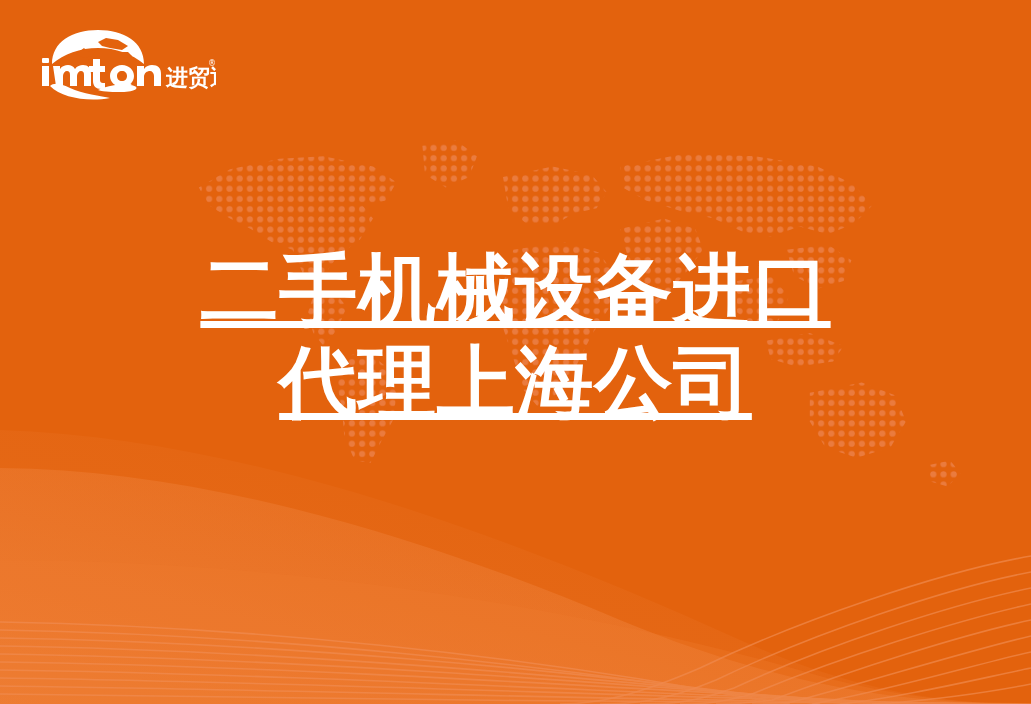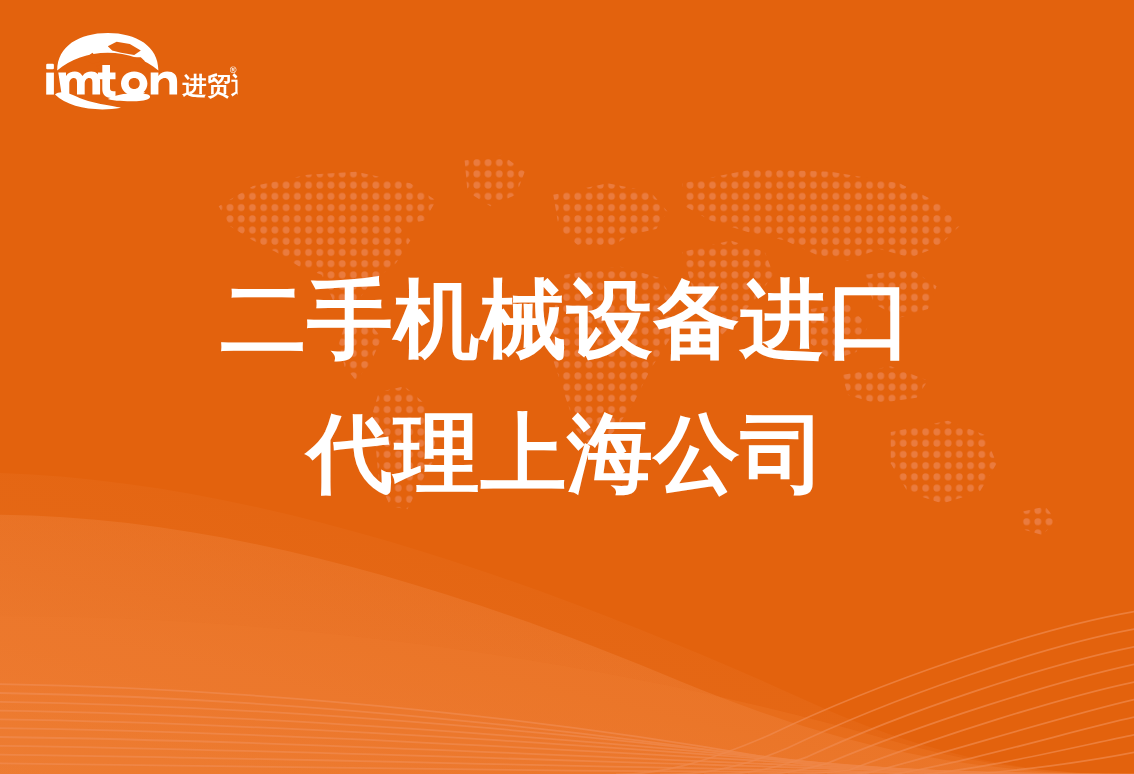--- a/index.html
+++ b/index.html
@@ -48,29 +48,29 @@
     text-align: center;
     line-height: 1;
   }
   .headline-line {
     display: block;
     color: #ffffff;
     font-weight: 700;
     letter-spacing: 0.01em;
     text-align: center;
     white-space: nowrap;
+    text-decoration: underline;
   }
   #headline-line-1 {
     font-size: 78px;
     line-height: 92px;
   }
   #headline-line-2 {
     font-size: 78px;
     line-height: 92px;
-    margin-top: 30px;
   }
 </style>
 </head>
 <body>
 
 <div id="banner">
 
   <div class="layer">
     <svg viewBox="0 0 1031 704" preserveAspectRatio="none" aria-hidden="true">
       <defs>

